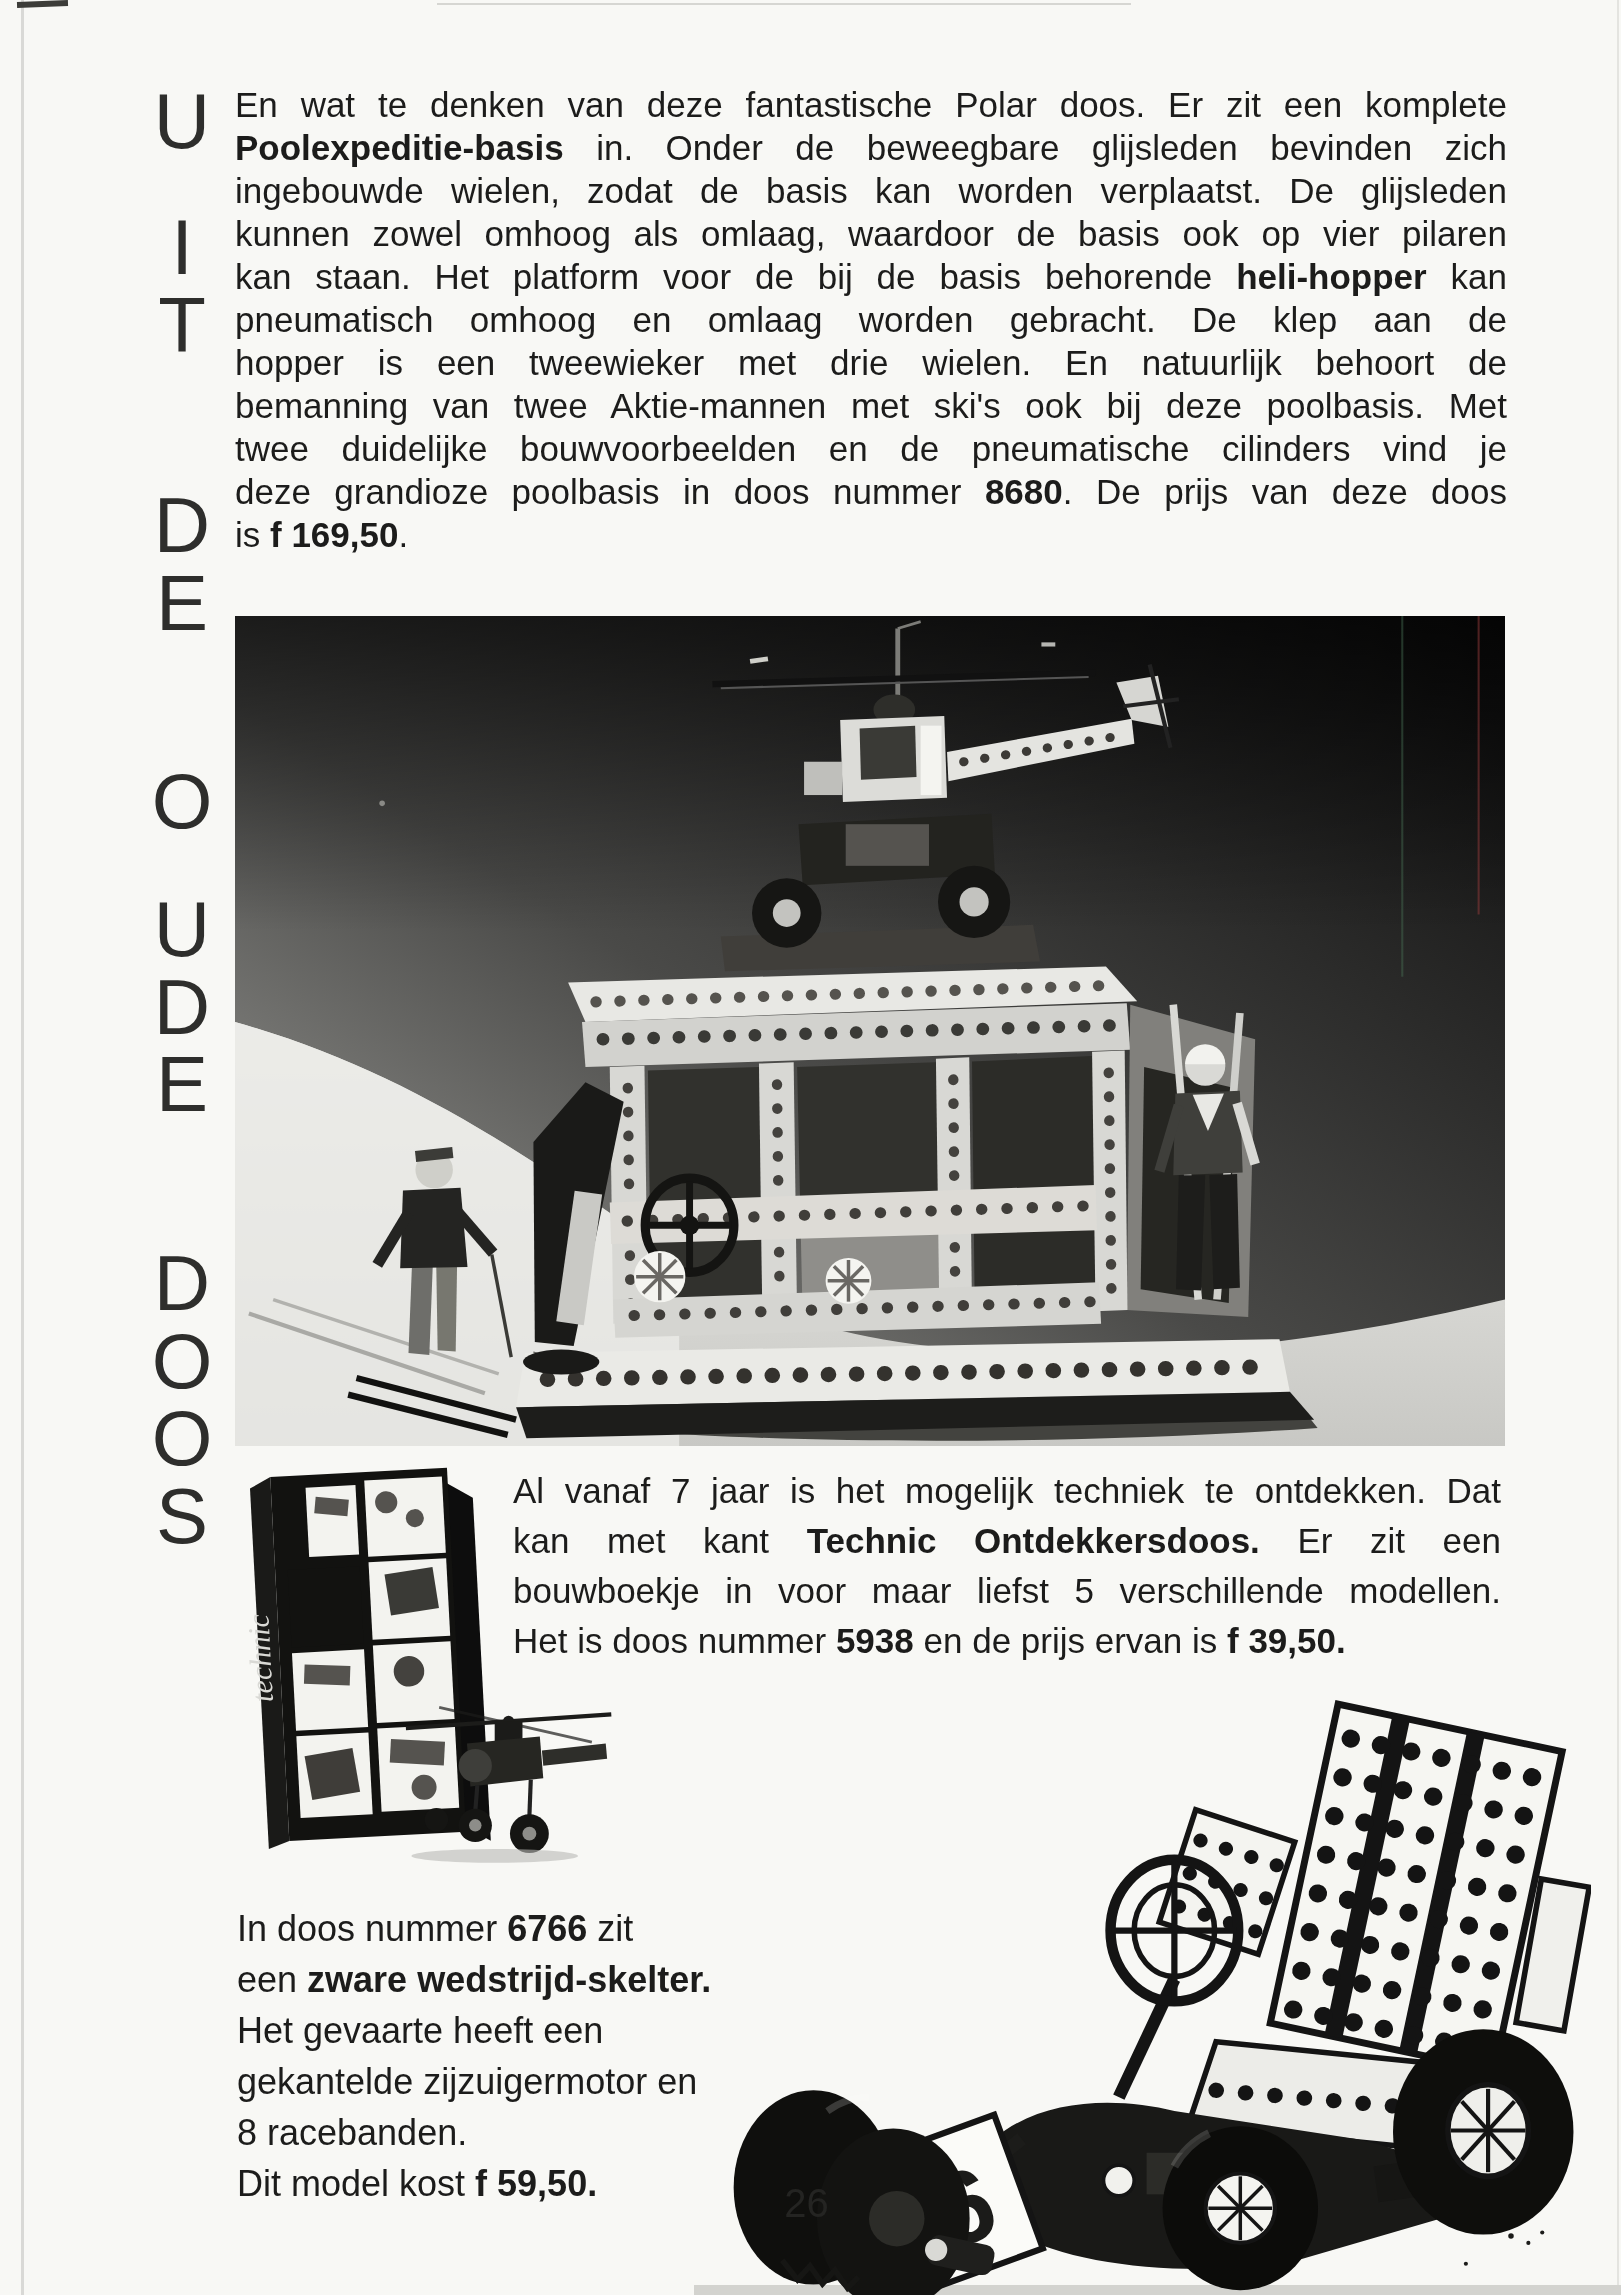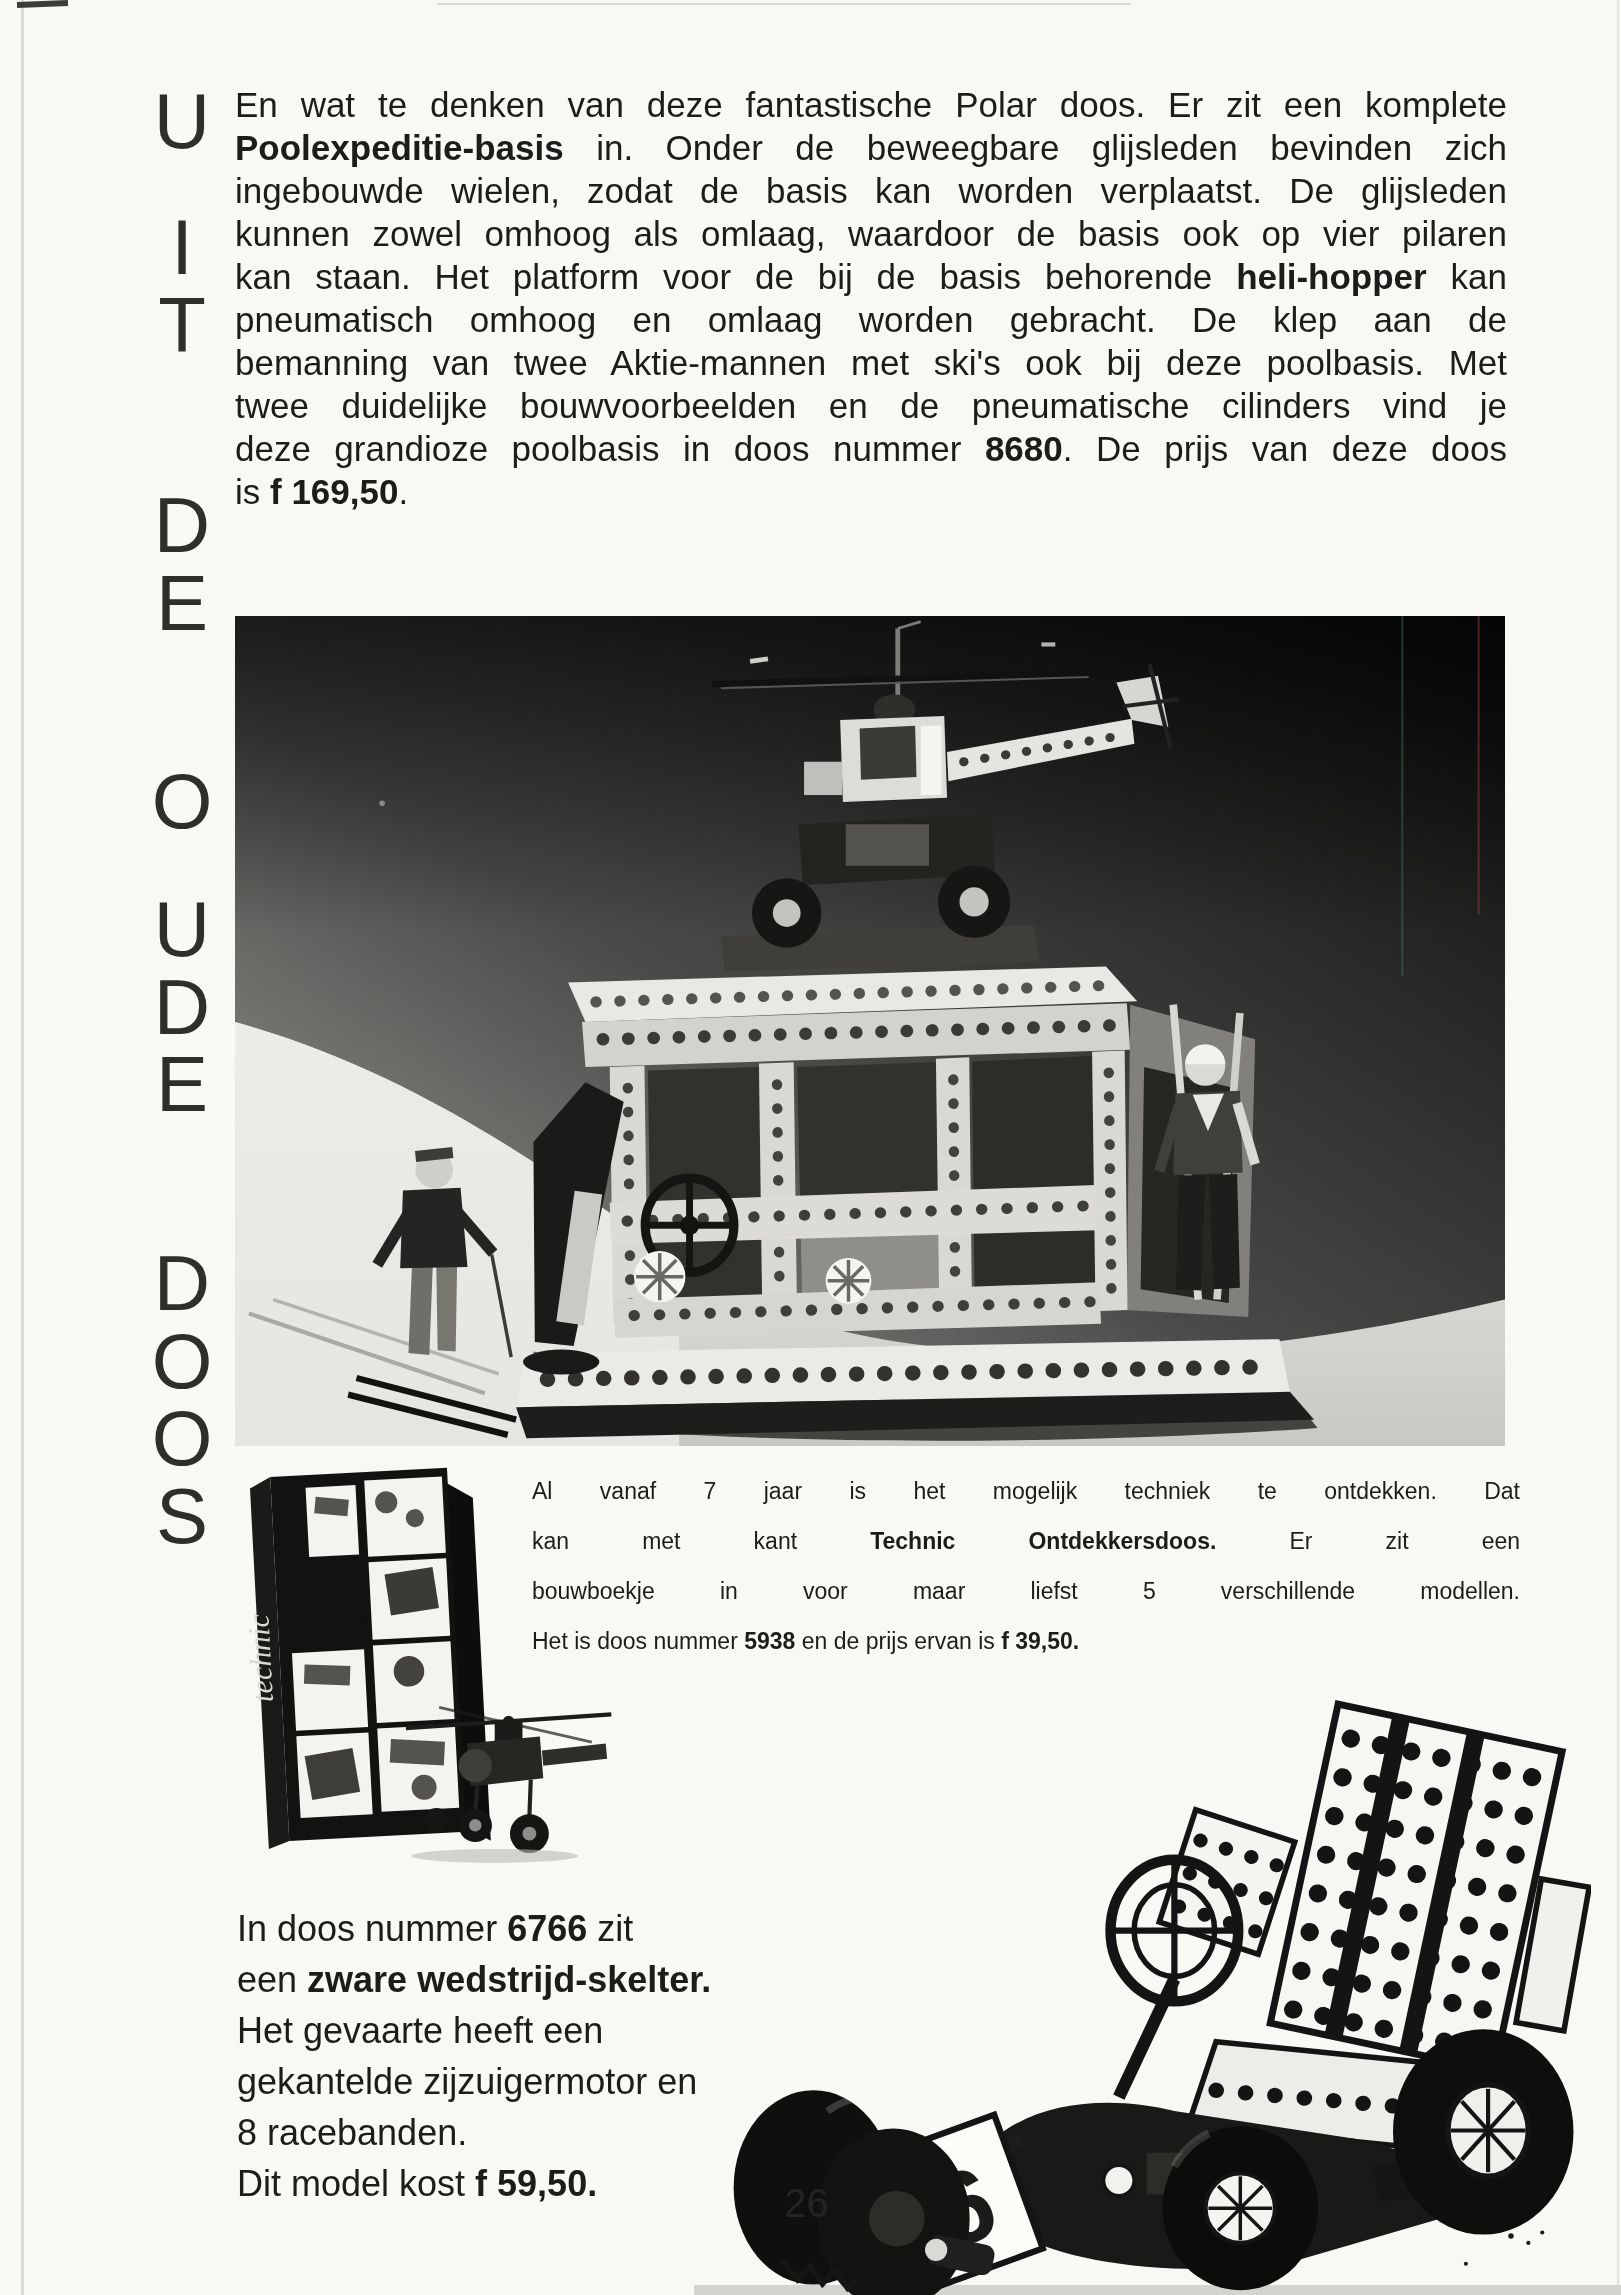--- a/index.html
+++ b/index.html
@@ -31,21 +31,21 @@
   .para .tline{
     height:var(--lh);line-height:var(--lh);
     text-align:justify;text-align-last:justify;
     overflow:hidden;white-space:nowrap;
   }
   .para.justify .tline{white-space:normal;}
   .para.last-left .tline:last-child{text-align-last:left;}
   .para.plain .tline{text-align:left;text-align-last:left;white-space:nowrap;}
   .b{font-weight:700;margin-top:21px;}
   #intro{left:235px;top:83px;width:1272px;--lh:43px;font-size:35px;}
-  #discovery{left:532px;top:1466px;width:988px;--lh:50px;font-size:23px;}
+  #discovery{left:513px;top:1466px;width:988px;--lh:50px;font-size:35px;}
   #kart-para{left:237px;top:1903px;width:666px;--lh:51px;font-size:36px;}
   #page-number{
     position:absolute;left:765px;top:2181px;width:83px;
     font-size:40px;line-height:44px;text-align:center;color:#242422;
   }
   svg{position:absolute;display:block;}
   #polar-photo{left:235px;top:616px;}
   #technic-photo{left:231px;top:1445px;}
   #kart-art{left:730px;top:1653px;}
 </style>
@@ -76,20 +76,21 @@
       <span class="side-letter" style="top: 1477px;">S</span>
     </div>
 
   <div id="intro" class="para justify last-left">
       <div class="tline"><span>En wat te denken van deze fantastische Polar doos. Er zit een komplete</span></div>
       <div class="tline"><span class="b">Poolexpeditie-basis</span><span> in. Onder de beweegbare glijsleden bevinden zich</span></div>
       <div class="tline"><span>ingebouwde wielen, zodat de basis kan worden verplaatst. De glijsleden</span></div>
       <div class="tline"><span>kunnen zowel omhoog als omlaag, waardoor de basis ook op vier pilaren</span></div>
       <div class="tline"><span>kan staan. Het platform voor de bij de basis behorende </span><span class="b">heli-hopper</span><span> kan</span></div>
       <div class="tline"><span>pneumatisch omhoog en omlaag worden gebracht. De klep aan de</span></div>
+      <div class="tline"><span>hopper is een tweewieker met drie wielen. En natuurlijk behoort de</span></div>
       <div class="tline"><span>bemanning van twee Aktie-mannen met ski's ook bij deze poolbasis. Met</span></div>
       <div class="tline"><span>twee duidelijke bouwvoorbeelden en de pneumatische cilinders vind je</span></div>
       <div class="tline"><span>deze grandioze poolbasis in doos nummer </span><span class="b">8680</span><span>. De prijs van deze doos</span></div>
       <div class="tline"><span>is </span><span class="b">f 169,50</span><span>.</span></div>
     </div>
 
   <svg id="polar-photo" width="1270" height="830" viewBox="0 0 1830 1196" aria-hidden="true">
     <defs>
       <linearGradient id="sky" x1="0" y1="1" x2="1" y2="0">
         <stop offset="0" stop-color="#a9a9a5"></stop>

